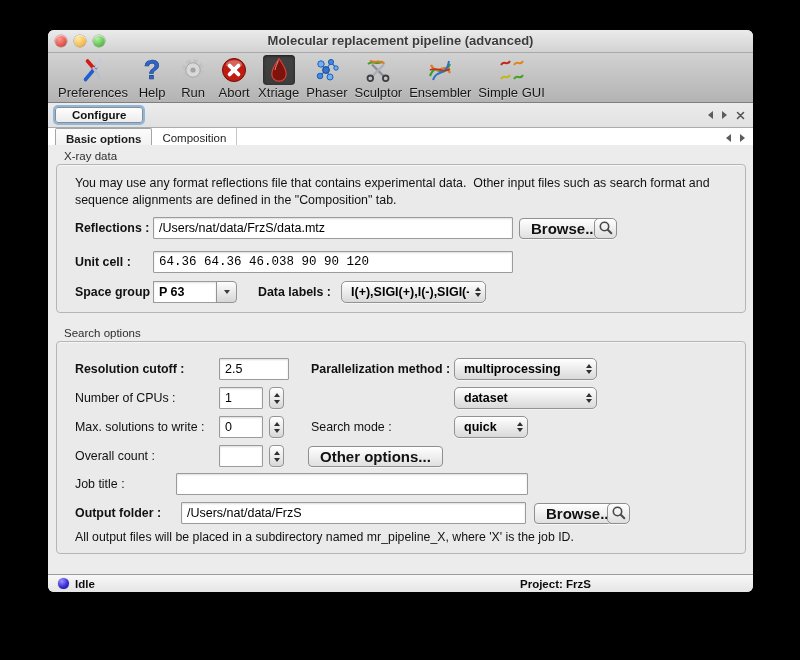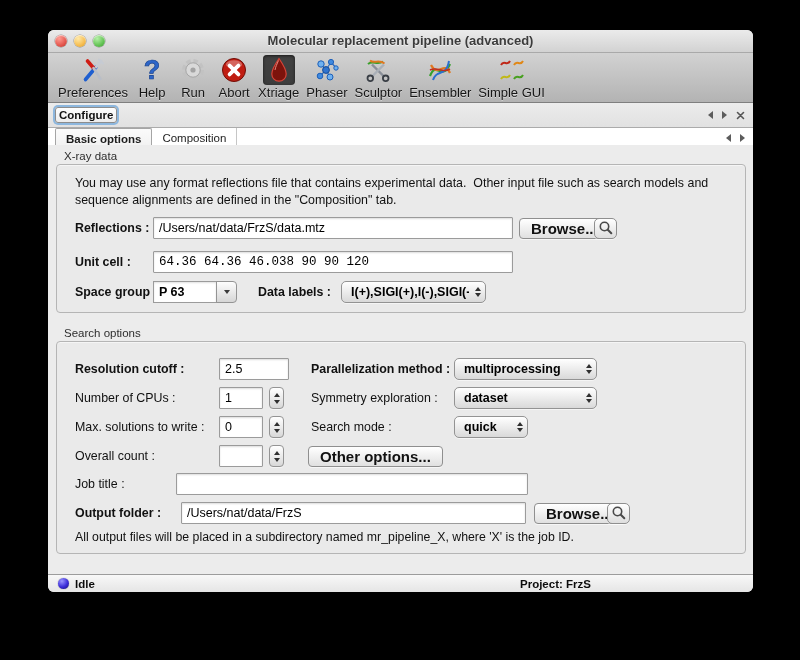--- a/index.html
+++ b/index.html
@@ -18,21 +18,21 @@
   .lights{position:absolute;left:7px;top:5px;display:flex;gap:7px;}
   .light{width:12px;height:12px;border-radius:50%;box-shadow:inset 0 1px 1px rgba(255,255,255,.6), 0 0 0 0.5px rgba(0,0,0,.35);}
   
   .toolbar{height:47px;background:linear-gradient(#d2d2d2,#b3b3b3);border-bottom:1px solid #7f7f7f;display:flex;align-items:flex-end;padding:0 0 2px 10px;gap:7px;}
   .tool{display:flex;flex-direction:column;align-items:center;min-width:34px;cursor:default;}
   .tool .iconbox{width:32px;height:30px;display:flex;align-items:center;justify-content:center;border-radius:4px;}
   .tool .iconbox.sel{background:rgba(10,10,10,0.72);box-shadow:inset 0 1px 3px rgba(0,0,0,.6);}
   .tool .tlabel{font-size:13px;color:#161616;margin-top:0px;white-space:nowrap;text-shadow:0 1px 0 rgba(255,255,255,.45);}
   
   .configrow{height:24px;background:linear-gradient(#ececec,#e1e1e1);border-bottom:1px solid #ababab;display:flex;align-items:center;padding-left:7px;position:relative;}
-  .configure-tab{background:linear-gradient(#fefefe,#ececec);border:1px solid #8d8d8d;border-radius:3px;box-shadow:0 0 0 2px #8db7de;padding:1px 3px;font-size:11.5px;font-weight:bold;color:#111;}
+  .configure-tab{background:linear-gradient(#fefefe,#ececec);border:1px solid #8d8d8d;border-radius:3px;box-shadow:0 0 0 2px #8db7de;padding:1px 16px;font-size:11.5px;font-weight:bold;color:#111;}
   .rowctrls{position:absolute;right:8px;top:0;bottom:0;display:flex;align-items:center;gap:9px;}
   .tri-l{width:0;height:0;border-top:4px solid transparent;border-bottom:4px solid transparent;border-right:5.5px solid #5c5c5c;}
   .tri-r{width:0;height:0;border-top:4px solid transparent;border-bottom:4px solid transparent;border-left:5.5px solid #5c5c5c;}
   
   .tabsrow{height:20px;background:#ffffff;border-bottom:1px solid #bdbdbd;display:flex;align-items:stretch;padding-left:7px;position:relative;}
   .tab{padding:0 10px;font-size:11.5px;display:flex;align-items:center;color:#1d1d1d;border-right:1px solid #c6c6c6;}
   .tab.active{background:linear-gradient(#fbfbfb,#f0f0f0);font-weight:bold;border:1px solid #a5a5a5;border-bottom:none;border-radius:2px 2px 0 0;margin-bottom:-1px;}
   
   .content{position:absolute;top:115px;bottom:17px;left:0;right:0;background:#ececec;}
   .group-label{font-size:11.5px;color:#2e2e2e;margin:5px 0 2px 16px;}
@@ -211,21 +211,21 @@
       <span class="tri-l"></span>
       <span class="tri-r"></span>
     </span>
   </div>
 
   <div class="content">
 
     <div class="group-label">X-ray data</div>
 
     <div class="groupbox" id="xray-box">
-      <div class="abs desc" style="left:18px;top:10px;">You may use any format reflections file that contains experimental data.  Other input file such as search models and</div>
+      <div class="abs desc" style="left:18px;top:10px;">You may use any format reflections file that contains experimental data.  Other input files such as search format and</div>
       <div class="abs desc" style="left:18px;top:27px;">sequence alignments are defined in the "Composition" tab.</div>
 
       <div class="abs flabel bold" style="left:18px;top:52px;">Reflections :</div>
       <input class="abs tfield" style="left: 96px; top: 52px; width: 360px;" value="/Users/nat/data/FrzS/data.mtz">
       <span class="abs btn" style="left:462px;top:52px;">Browse...</span>
       <span class="abs iconbtn" style="left:537px;top:52px;">
         <svg width="16" height="16" viewBox="0 0 16 16">
           <circle cx="6.5" cy="6.5" r="4.2" fill="none" stroke="#4a4a4a" stroke-width="1.6"></circle>
           <path d="M9.8 9.8 L13.3 13.3" stroke="#4a4a4a" stroke-width="2" stroke-linecap="round"></path>
         </svg>
@@ -265,21 +265,20 @@
             <span class="d"></span>
           </span>
       </div>
 
       <div class="abs flabel" style="left:18px;top:45px;">Number of CPUs :</div>
       <input class="abs tfield" style="left: 162px; top: 45px; width: 44px;" value="1">
       <span class="abs stepper" style="left:212px;top:45px;">
           <span class="u"></span>
           <span class="d"></span>
         </span>
-      <div class="abs flabel" style="left:254px;top:45px;">Symmetry exploration :</div>
       <div class="abs flabel" style="left:18px;top:74px;">Max. solutions to write :</div>
 
       <div class="abs popup" style="left:397px;top:45px;width:143px;">
         <span class="ptext">dataset</span>
         <span class="updown">
             <span class="u"></span>
             <span class="d"></span>
           </span>
       </div>
       <input class="abs tfield" style="left: 162px; top: 74px; width: 44px;" value="0">

